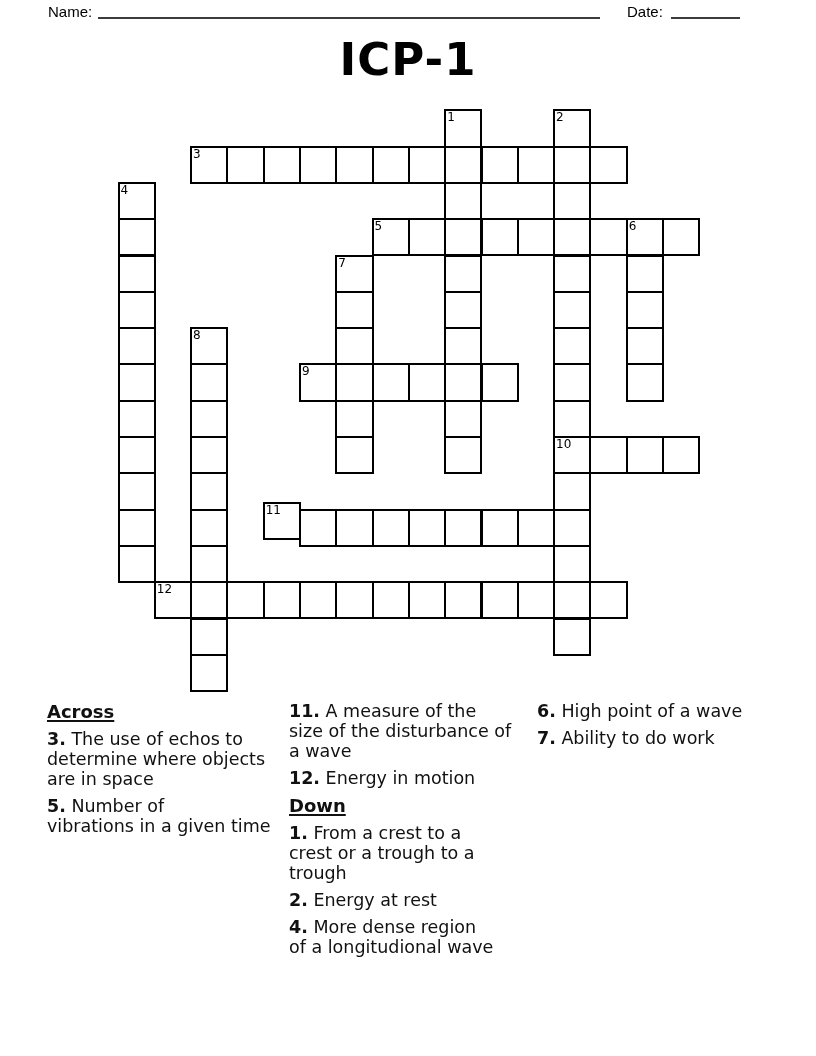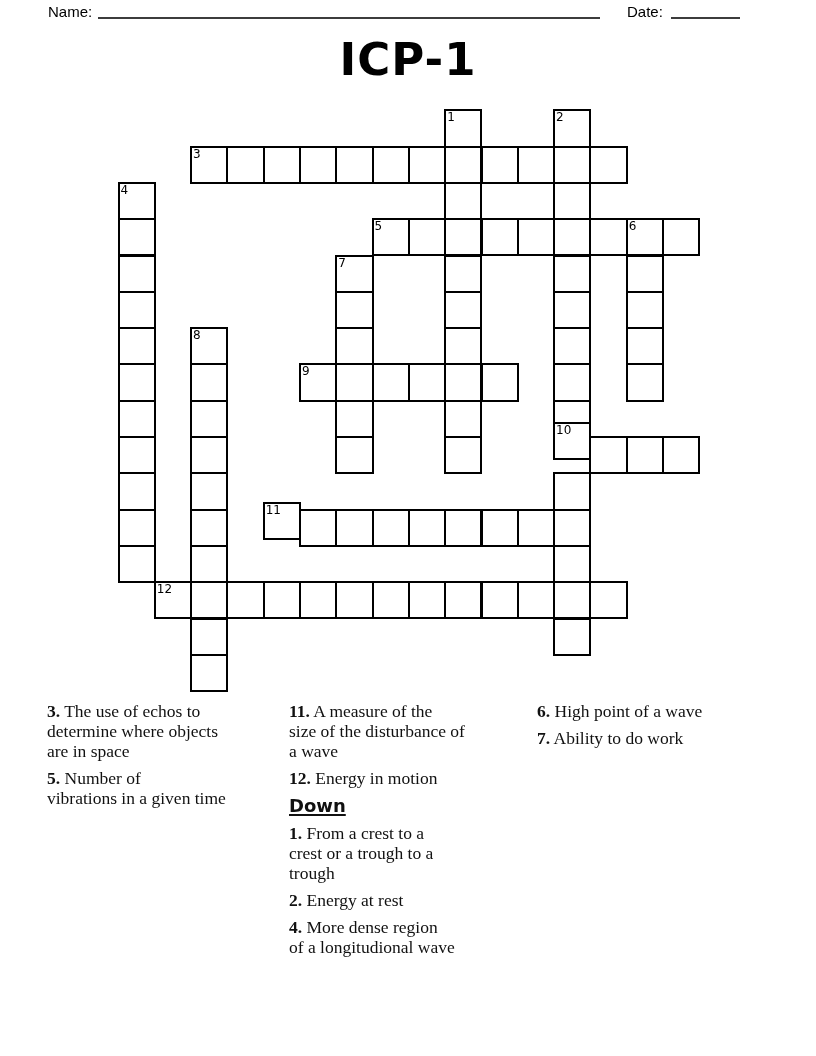--- a/index.html
+++ b/index.html
@@ -44,21 +44,21 @@
   .clues { position: absolute; left: 0; top: 701px; width: 816px; }
   .clue-col { position: absolute; top: 0; }
   .clue-col-1 { left: 47px;  width: 238px; }
   .clue-col-2 { left: 289px; width: 228px; }
   .clue-col-3 { left: 537px; width: 240px; }
   .clue-heading {
     font-size: 18px; font-weight: bold; line-height: 22px;
     text-decoration: underline; text-decoration-thickness: 2px; text-underline-offset: 2px;
     margin-bottom: 6px; color: #111;
   }
-  .clue { font-size: 17.5px; line-height: 20px; margin-bottom: 7px; color: #111; font-family: Liberation Serif, serif; }
+  .clue { font-size: 17.5px; line-height: 20px; margin-bottom: 7px; color: #111; }
   .clue-num { font-weight: bold; }
 </style>
 </head>
 <body>
 
 <div class="page">
 
   <div class="top-header">
     <span class="name-label">Name:</span>
     <div class="name-line"></div>
@@ -85,21 +85,21 @@
         <span class="cell-num">2</span>
       </div>
       <div class="cell" style="left: 553.1px; top: 145.6px;"></div>
       <div class="cell" style="left: 553.1px; top: 181.9px;"></div>
       <div class="cell" style="left: 553.1px; top: 218.2px;"></div>
       <div class="cell" style="left: 553.1px; top: 254.5px;"></div>
       <div class="cell" style="left: 553.1px; top: 290.8px;"></div>
       <div class="cell" style="left: 553.1px; top: 327.1px;"></div>
       <div class="cell" style="left: 553.1px; top: 363.4px;"></div>
       <div class="cell" style="left: 553.1px; top: 399.7px;"></div>
-      <div class="cell" style="left: 553.1px; top: 422px; text-align: center;">
+      <div class="cell" style="left: 553.1px; top: 436px; text-align: center;">
         <span class="cell-num">10</span>
       </div>
       <div class="cell" style="left: 553.1px; top: 472.3px;"></div>
       <div class="cell" style="left: 553.1px; top: 508.6px;"></div>
       <div class="cell" style="left: 553.1px; top: 544.9px;"></div>
       <div class="cell" style="left: 553.1px; top: 581.2px;"></div>
       <div class="cell" style="left: 553.1px; top: 617.5px;"></div>
       <div class="cell" style="left: 190.1px; top: 145.6px;">
         <span class="cell-num">3</span>
       </div>
@@ -189,20 +189,21 @@
       <div class="cell" style="left: 371.6px; top: 581.2px;"></div>
       <div class="cell" style="left: 407.9px; top: 581.2px;"></div>
       <div class="cell" style="left: 444.2px; top: 581.2px;"></div>
       <div class="cell" style="left: 480.5px; top: 581.2px;"></div>
       <div class="cell" style="left: 516.8px; top: 581.2px;"></div>
       <div class="cell" style="left: 589.4px; top: 581.2px;"></div>
     </div>
 
   <div class="clues">
     <div class="clue-col clue-col-1" id="clue-col-1">
+        <div class="clue-heading">Across</div>
         <div class="clue"><span class="clue-num">3.</span> The use of echos to<br>determine where objects<br>are in space</div>
         <div class="clue"><span class="clue-num">5.</span> Number of<br>vibrations in a given time</div>
       </div>
     <div class="clue-col clue-col-2" id="clue-col-2">
         <div class="clue"><span class="clue-num">11.</span> A measure of the<br>size of the disturbance of<br>a wave</div>
         <div class="clue"><span class="clue-num">12.</span> Energy in motion</div>
         <div class="clue-heading">Down</div>
         <div class="clue"><span class="clue-num">1.</span> From a crest to a<br>crest or a trough to a<br>trough</div>
         <div class="clue"><span class="clue-num">2.</span> Energy at rest</div>
         <div class="clue"><span class="clue-num">4.</span> More dense region<br>of a longitudional wave</div>

